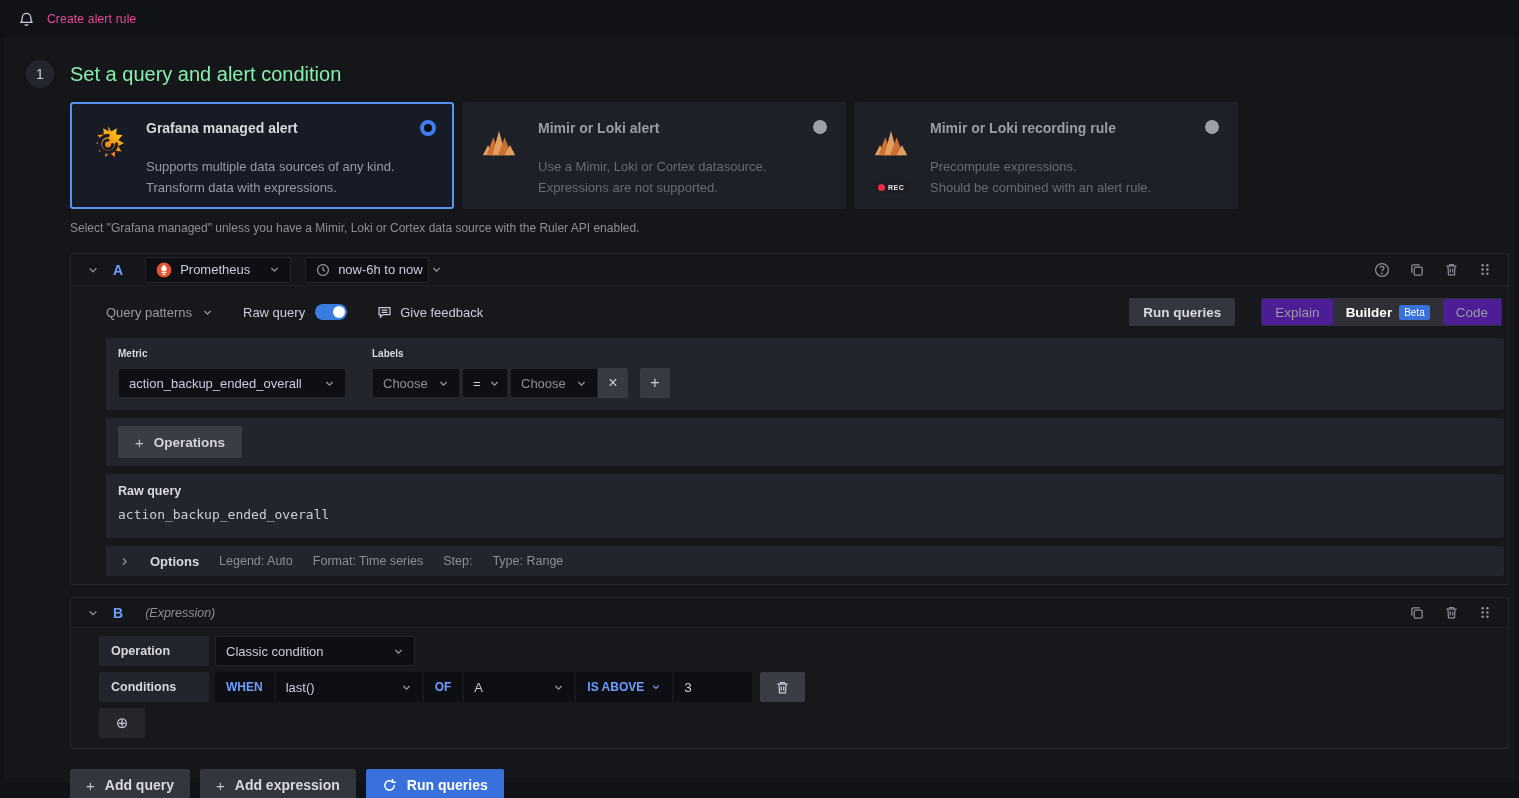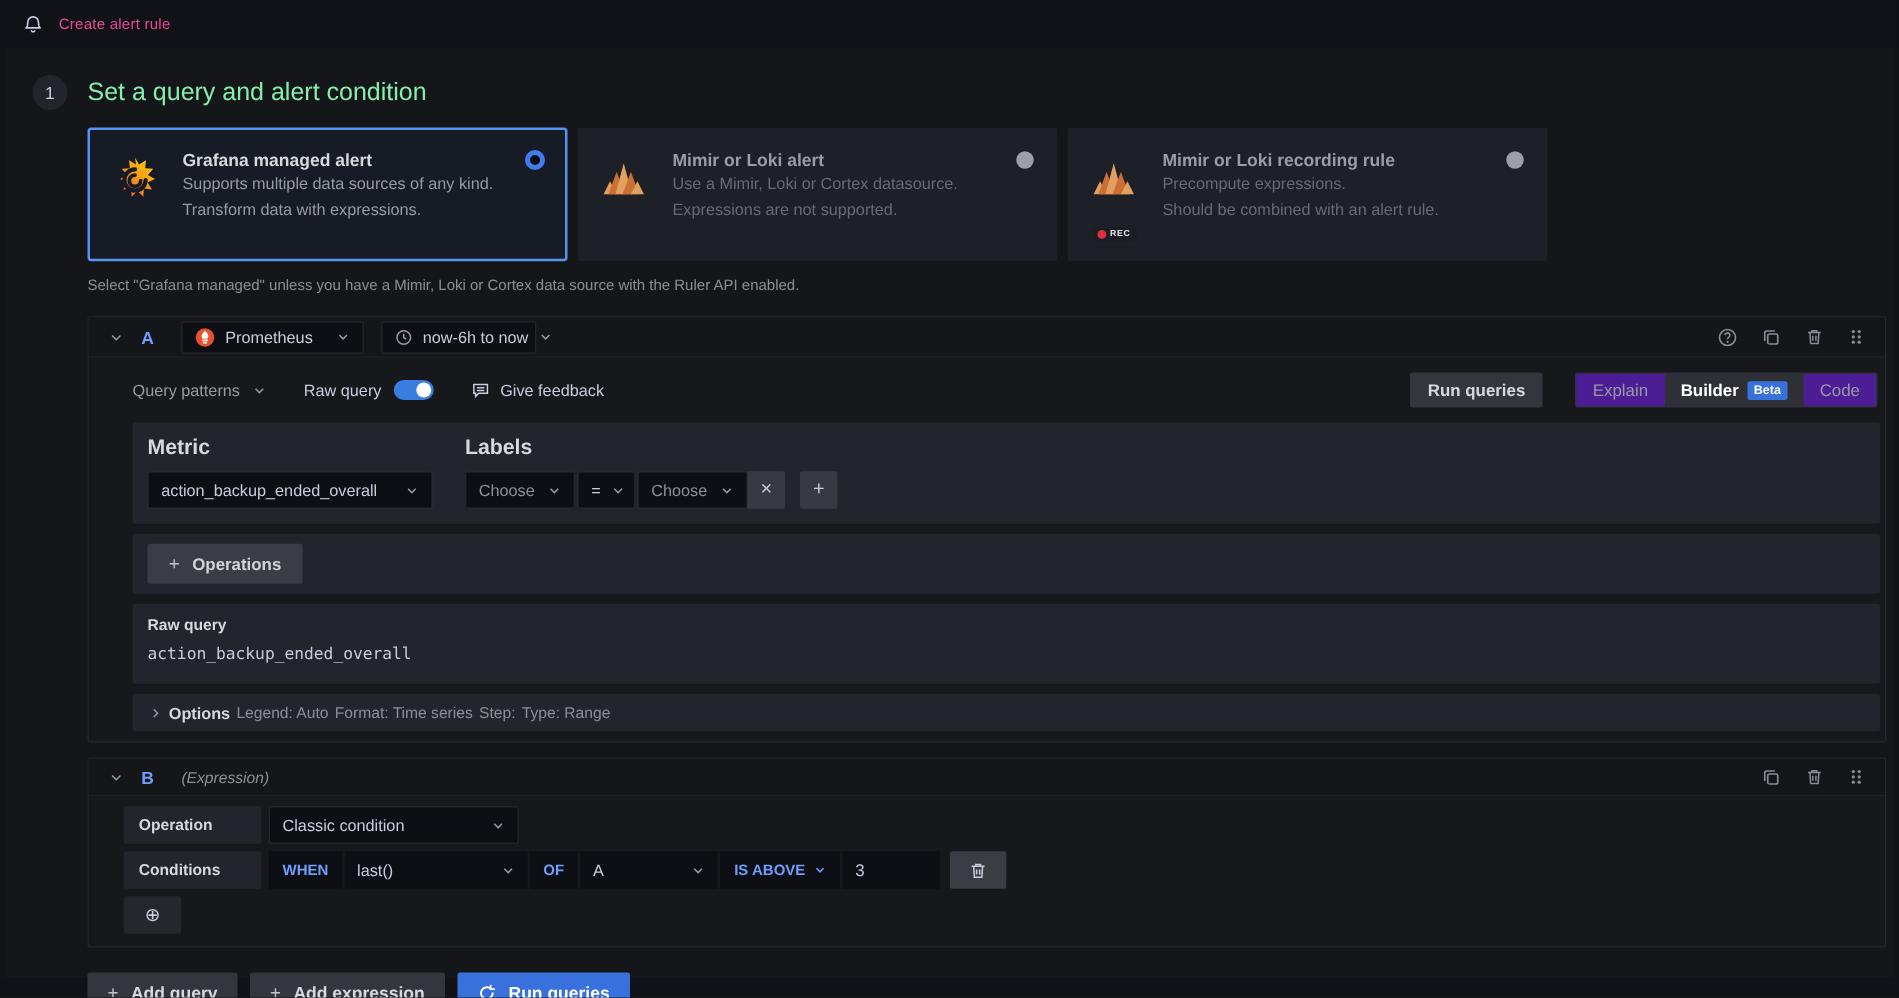--- a/index.html
+++ b/index.html
@@ -28,21 +28,21 @@
   .step-title { font-size:20px; color:#86efac; }
   .step-content { margin-left:44px; }
 
   
   .cards { display:flex; gap:8px; margin-bottom:12px; }
   .card { width:384px; height:107px; background:#1d2026; border-radius:3px; padding:16px 16px;
     display:flex; gap:16px; border:2px solid transparent; }
   .card.selected { background:#161b25; border-color:#5794f2; }
   .card-logo { width:42px; padding-top:4px; flex:none; position:relative; }
   .card-main { flex:1; min-width:0; }
-  .card-title-row { display:flex; align-items:center; justify-content:space-between; margin-bottom:0; }
+  .card-title-row { display:flex; align-items:flex-start; justify-content:space-between; margin-bottom:20px; }
   .card-title { font-size:14px; font-weight:bold; color:#d8d9df; }
   .card.dimmed .card-title { color:#9b9da4; }
   .card-desc { font-size:13px; color:#989aa4; line-height:21px; }
   .card.dimmed .card-desc { color:#686b72; }
   .radio-on { width:16px; height:16px; border-radius:50%; border:4px solid #3d7df0; background:#0b0c0e; flex:none; }
   .radio-off { width:14px; height:14px; border-radius:50%; background:#9d9fa6; flex:none; margin-right:1px; }
   .rec-badge { position:absolute; left:2px; bottom:-2px; background:#1b1d22; border-radius:7px;
     display:flex; align-items:center; gap:3px; padding:2px 6px 2px 4px; }
   .rec-dot { width:7px; height:7px; border-radius:50%; background:#d10e5c; background:#e02f44; }
   .rec-text { font-size:7px; font-weight:bold; color:#e8e8ee; letter-spacing:.5px; }
@@ -74,41 +74,41 @@
   .toggle-wrap { display:flex; align-items:center; gap:10px; color:#ccccdc; font-size:13px; }
   .toggle { width:32px; height:16px; border-radius:9px; background:#3a7de0; position:relative; cursor:pointer; }
   .toggle .knob { position:absolute; right:2px; top:2px; width:12px; height:12px; border-radius:50%; background:#fff; }
   .feedback { display:flex; align-items:center; gap:8px; color:#ccccdc; font-size:13px; cursor:pointer; }
   .btn-secondary { background:#34363d; border:none; border-radius:2px; height:28px; padding:0 14px;
     color:#d8d9df; font-size:13.5px; font-weight:bold; font-family:inherit; display:flex; align-items:center; gap:8px; cursor:pointer; }
   .mode-group { display:flex; align-items:stretch; border:1px solid #2c3137; border-radius:2px;
     margin-left:26px; height:28px; background:#4c1d95; }
   .mode { display:flex; align-items:center; gap:7px; padding:0 13px; color:#9a9ba2; font-size:13.5px; cursor:pointer; }
   .mode.active { background:#2e3036; color:#fff; font-weight:bold; }
-  .beta { background:#3871dc; color:#fff; font-size:10px; font-weight:bold; border-radius:2px; padding:2px 5px; }
+  .beta { background:#3871dc; color:#fff; font-size:10px; font-weight:normal; border-radius:2px; padding:2px 5px; }
 
   
   .section { background:#22252b; border-radius:2px; margin-bottom:8px; }
   .section-pad { padding:10px 12px 12px; }
   .fields { display:flex; gap:26px; }
-  .field-label { font-size:17px; font-weight:bold; color:#d8d9df; margin-bottom:9px; }
+  .field-label { font-size:10px; font-weight:bold; color:#d8d9df; margin-bottom:9px; }
   .controls { display:flex; align-items:center; }
   .sel.h30 { height:30px; }
   .metric-sel { width:228px; }
   .choose { width:88px; color:#8e8f96; }
   .eq { width:46px; }
   .sq-btn { width:30px; height:30px; background:#383a41; border:none; border-radius:0 2px 2px 0;
     color:#ccccdc; font-size:16px; display:flex; align-items:center; justify-content:center; cursor:pointer; }
   .sq-btn.standalone { border-radius:2px; margin-left:12px; }
   .ops-btn { background:#3b3d44; border:none; border-radius:2px; height:32px; padding:0 17px;
     color:#d3d4da; font-size:13.5px; font-weight:bold; font-family:inherit; display:flex; align-items:center; gap:10px; cursor:pointer; }
   .plus-glyph { font-size:15px; font-weight:normal; color:#c2c3cc; }
   .rawq-label { font-size:12.5px; font-weight:bold; color:#d8d9df; margin-bottom:9px; }
   .rawq-value { font-family:"DejaVu Sans Mono", monospace; font-size:13px; color:#ccccdc; }
-  .options-row { display:flex; align-items:center; gap:5px; height:30px; padding:0 13px; }
+  .options-row { display:flex; align-items:center; gap:20px; height:30px; padding:0 13px; }
   .options-label { font-size:13px; font-weight:bold; color:#d8d9df; }
   .opt-muted { font-size:12.5px; color:#8e8f96; }
 
   
   .b-row { display:flex; align-items:stretch; margin-bottom:6px; }
   .chip { background:#22252b; border-radius:2px; min-width:110px; display:flex; align-items:center;
     padding:0 12px; font-size:12.5px; font-weight:bold; color:#d8d9df; height:30px; margin-right:6px; }
   .cond-box { background:#0d0f14; height:30px; display:flex; align-items:center; padding:0 11px;
     font-size:12px; font-weight:bold; color:#6e9fff; margin-right:2px; }
   .cond-sel { border:none; background:#0d0f14; height:30px; margin-right:2px; border-radius:0; }

